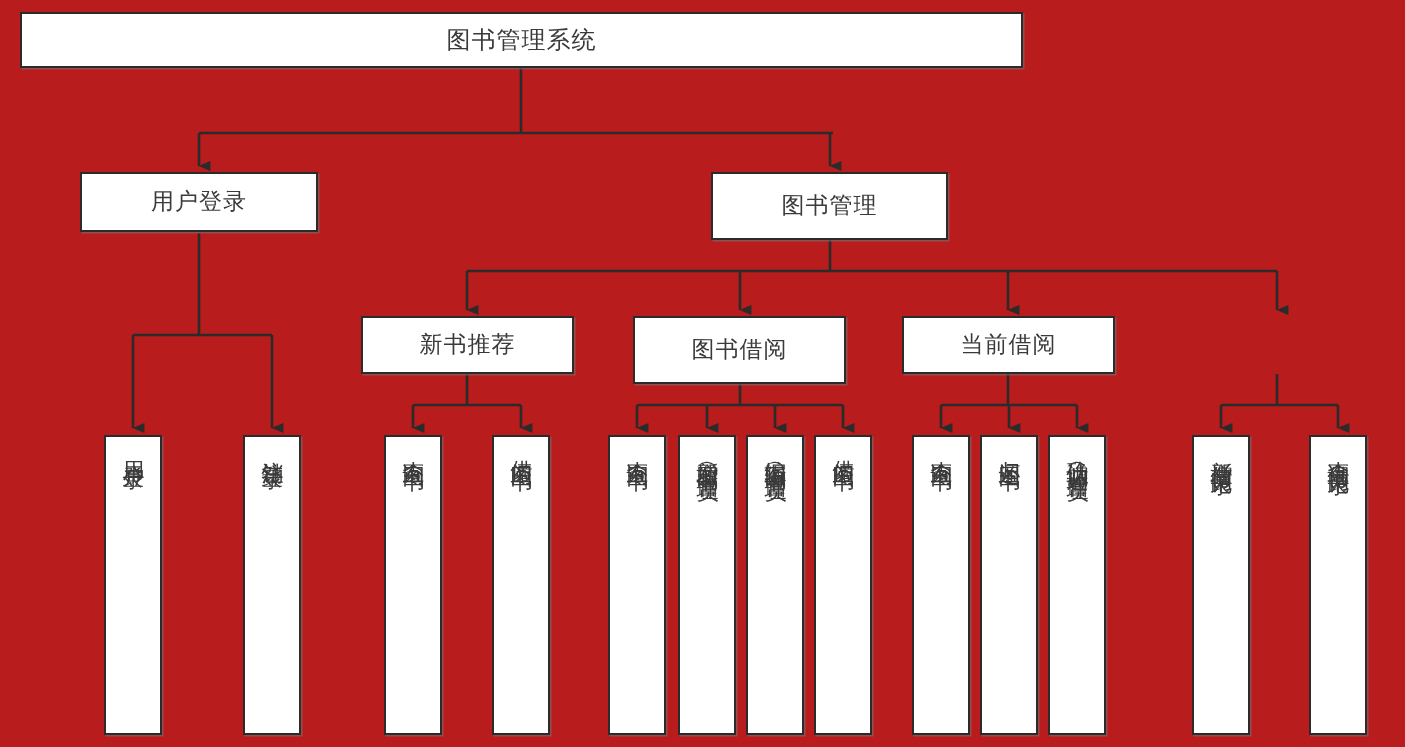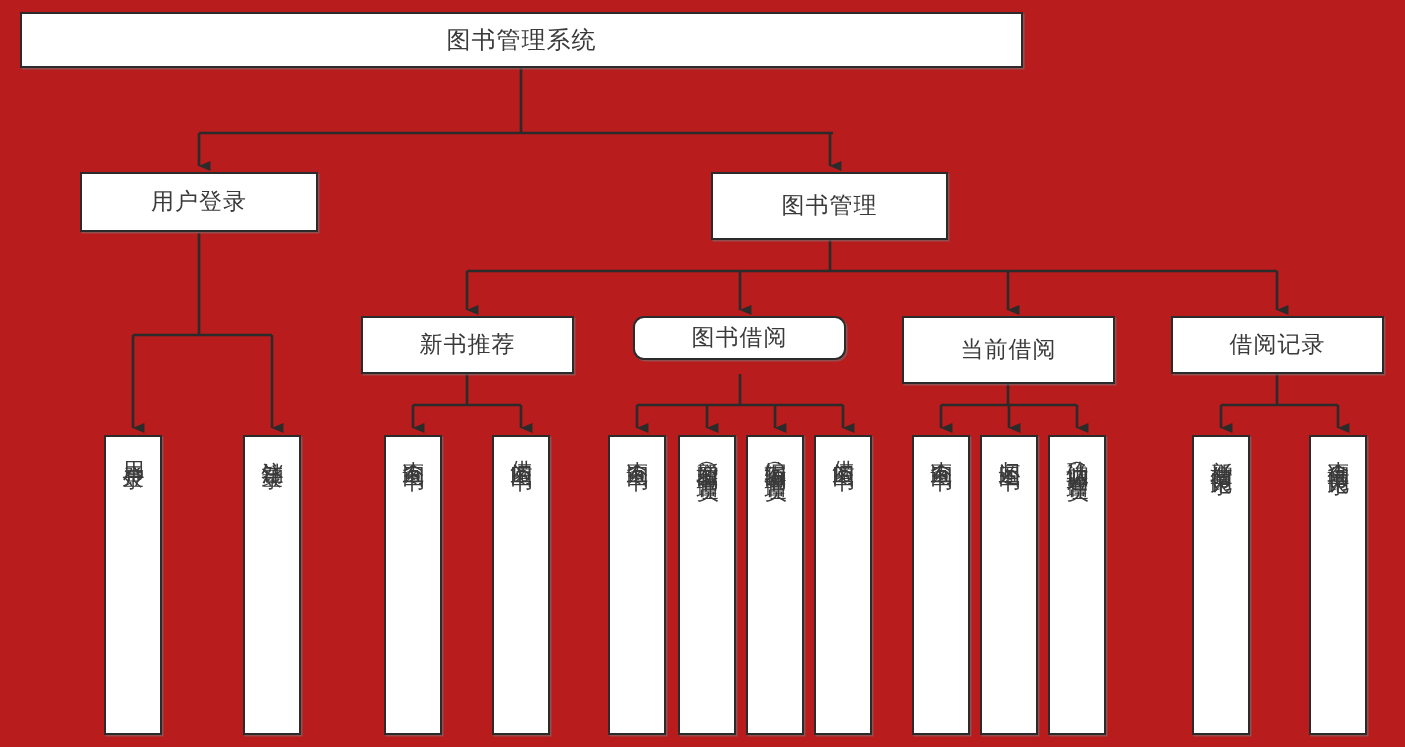--- a/index.html
+++ b/index.html
@@ -133,28 +133,25 @@
   <div class="node horiz" style="left:80px; top:172px; width:238px; height:60px;">
     <span>用户登录</span>
   </div>
   <div class="node horiz" style="left:711px; top:172px; width:237px; height:68px;">
     <span>图书管理</span>
   </div>
 
   <div class="node horiz" style="left:361px; top:316px; width:213px; height:58px;">
     <span>新书推荐</span>
   </div>
-  <div class="node horiz" style="left:633px; top:316px; width:213px; height:44px;border-radius:11px;">
+  <div class="node horiz" style="left:633px; top:316px; width:213px; height:68px;">
     <span>图书借阅</span>
   </div>
-  <div class="node horiz" style="left:902px; top:316px; width:213px; height:68px;">
+  <div class="node horiz" style="left:902px; top:316px; width:213px; height:58px;">
     <span>当前借阅</span>
-  </div>
-  <div class="node horiz" style="left:1171px; top:316px; width:213px; height:58px;">
-    <span>借阅记录</span>
   </div>
 
   <div class="node leaf" style="left:104px; top:435px; width:58px; height:300px;">
     <span class="vtext">用户登录</span>
   </div>
   <div class="node leaf" style="left:243px; top:435px; width:58px; height:300px;">
     <span class="vtext">注销登录</span>
   </div>
 
   <div class="node leaf" style="left:384px; top:435px; width:58px; height:300px;">

